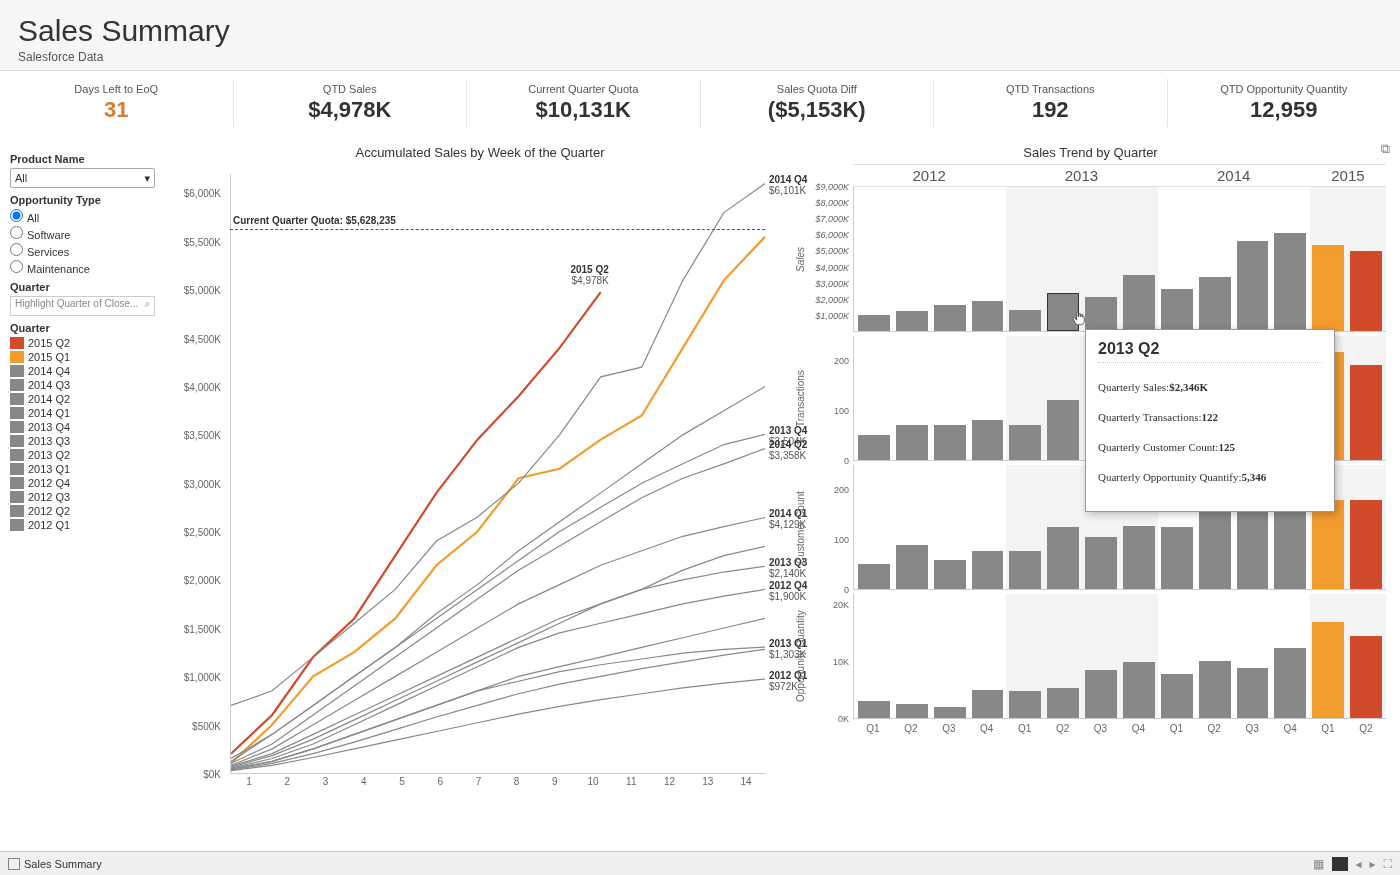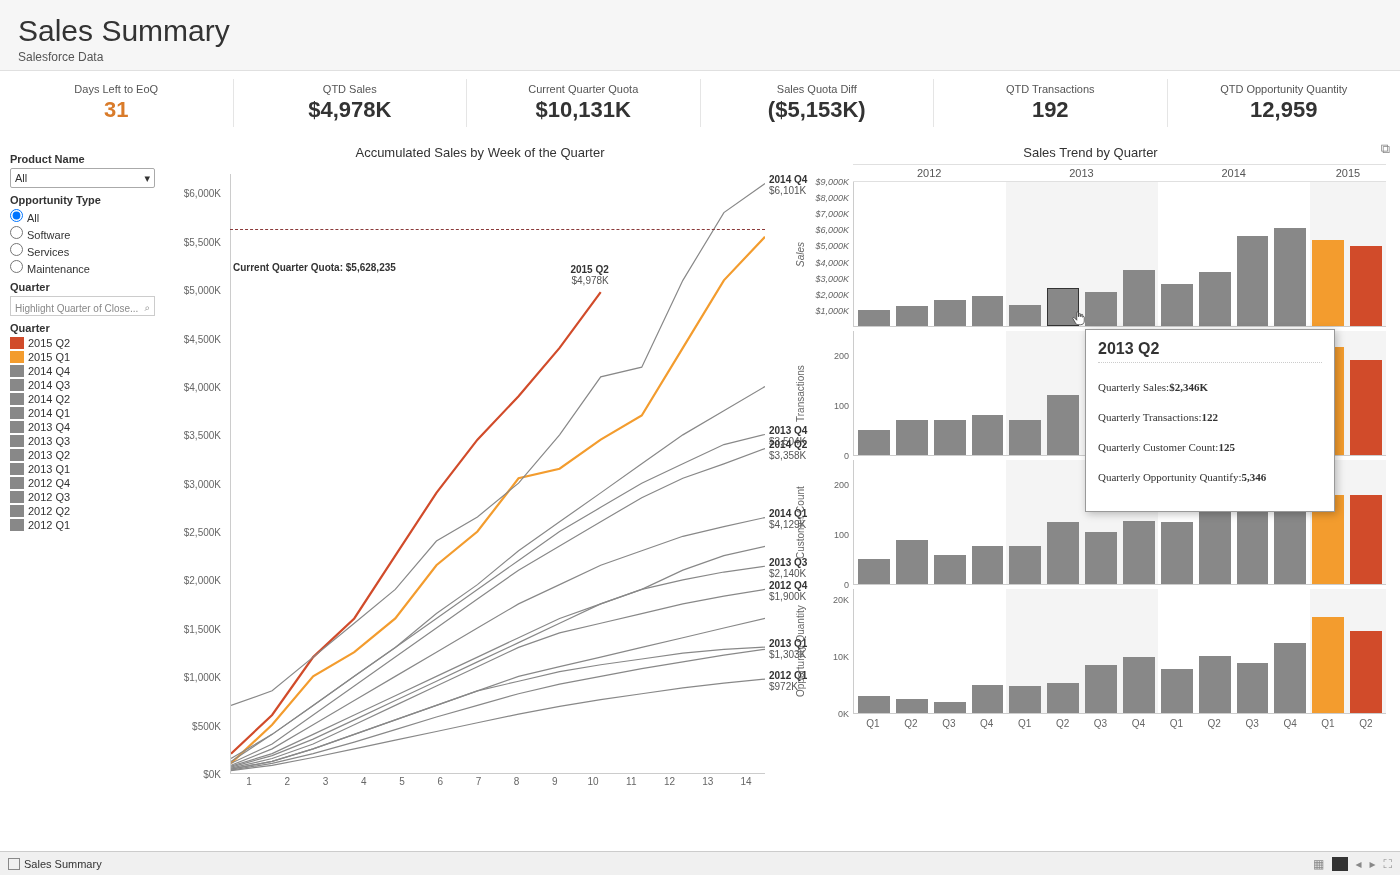--- a/index.html
+++ b/index.html
@@ -12,46 +12,46 @@
 .kpi:first-child { border-left: none; }
 .kpi-label { font-size: 11px; color: #555; }
 .kpi-value { font-size: 22px; font-weight: 600; margin-top: 2px; color: #333; }
 .kpi-value.accent { color: #d97b2a; }
 .main { display: flex; height: 720px; }
 .filters { width: 165px; padding: 10px 6px 10px 10px; font-size: 11px; }
 .filter-label { font-weight: 600; margin: 6px 0 3px; }
 .dropdown { width: 145px; height: 20px; border: 1px solid #aaa; border-radius: 2px; background: #fff; font-size: 11px; padding: 1px 4px; display: flex; justify-content: space-between; align-items: center; }
 .radio-group label { display: block; font-size: 11px; margin: 2px 0; }
 .radio-group input { margin-right: 4px; }
-.search-box { width: 145px; height: 20px; border: 1px solid #ccc; font-size: 10px; padding: 1px 4px; color: #888; display: flex; justify-content: space-between; align-items: flex-end; }
+.search-box { width: 145px; height: 20px; border: 1px solid #ccc; font-size: 10px; padding: 1px 4px; color: #888; display: flex; justify-content: space-between; align-items: flex-start; }
 .legend-item { display: flex; align-items: center; margin: 2px 0; font-size: 11px; }
 .swatch { width: 14px; height: 12px; margin-right: 4px; background: #888; }
 .center { flex: 1; padding: 8px 10px; position: relative; }
 .chart-title { font-size: 13px; text-align: center; color: #333; margin-bottom: 4px; }
 .line-chart { position: relative; width: 590px; height: 630px; }
 .y-ticks { position: absolute; left: 0; top: 0; bottom: 20px; width: 50px; }
 .y-tick { position: absolute; right: 4px; font-size: 10px; color: #666; transform: translateY(-50%); }
 .plot { position: absolute; left: 55px; top: 10px; right: 0; bottom: 20px; border-left: 1px solid #ccc; border-bottom: 1px solid #ccc; }
 .x-ticks { position: absolute; left: 55px; right: 0; bottom: 0; height: 18px; display: flex; }
 .x-tick { flex: 1; text-align: center; font-size: 10px; color: #666; }
 .series-label { position: absolute; font-size: 10px; font-weight: 600; white-space: nowrap; }
 .series-sub { font-weight: 400; color: #555; text-align: center; }
 .quota-line { position: absolute; left: 55px; right: 0; border-top: 1.5px dashed #8b3a3a; }
-.quota-label { position: absolute; font-size: 10px; font-weight: 600; color: #333; margin-top: 47px; }
+.quota-label { position: absolute; font-size: 10px; font-weight: 600; color: #333; }
 .right { width: 605px; padding: 8px 14px 8px 0; position: relative; }
 .popout { position: absolute; right: 10px; top: 4px; font-size: 13px; color: #888; cursor: pointer; }
 .panel { display: flex; margin-bottom: 4px; }
 .panel-ylabel { writing-mode: vertical-rl; transform: rotate(180deg); font-size: 10px; color: #666; text-align: center; width: 14px; }
 .panel-yticks { width: 44px; position: relative; font-size: 9px; color: #666; }
 .panel-ytick { position: absolute; right: 4px; transform: translateY(-50%); }
 .bars { display: flex; align-items: flex-end; flex: 1; border-left: 1px solid #ccc; border-bottom: 1px solid #ccc; gap: 6px; padding: 0 4px; position: relative; }
 .bar { background: #888; flex: 1; }
 .bar.orange { background: #f39c2e; }
 .bar.red { background: #d14b2a; }
-.year-header { display: flex; margin-left: 58px; font-size: 11px; color: #555; justify-content: space-between; }
+.year-header { display: flex; margin-left: 58px; font-size: 15px; color: #555; justify-content: space-between; }
 .year-cell { text-align: center; border-top: 1px solid #e0e0e0; border-bottom: 1px solid #e0e0e0; padding: 2px 0; }
 .alt-bg { position: absolute; top: 0; bottom: 0; background: #f4f4f4; z-index: -1; }
 .x-qlabels { display: flex; margin-left: 58px; font-size: 10px; color: #666; gap: 6px; padding: 0 4px; }
 .x-qlabel { flex: 1; text-align: center; }
 .tooltip { position: absolute; background: #fff; border: 1px solid #999; box-shadow: 2px 2px 8px rgba(0,0,0,0.25); padding: 10px 12px; font-size: 11px; z-index: 100; width: 250px; }
 .tooltip-title { font-size: 16px; font-weight: 700; border-bottom: 1px dotted #ccc; padding-bottom: 4px; margin-bottom: 6px; }
 .tooltip-row { display: flex; margin: 18px 0; font-family: Liberation Serif, serif; }
 .tooltip-row b { font-weight: 700; }
 .footer { position: absolute; bottom: 0; left: 0; right: 0; height: 24px; background: #f0f0f0; border-top: 1px solid #ccc; display: flex; align-items: center; padding: 0 8px; font-size: 11px; justify-content: space-between; }
 .footer-tab { display: flex; align-items: center; gap: 4px; }

